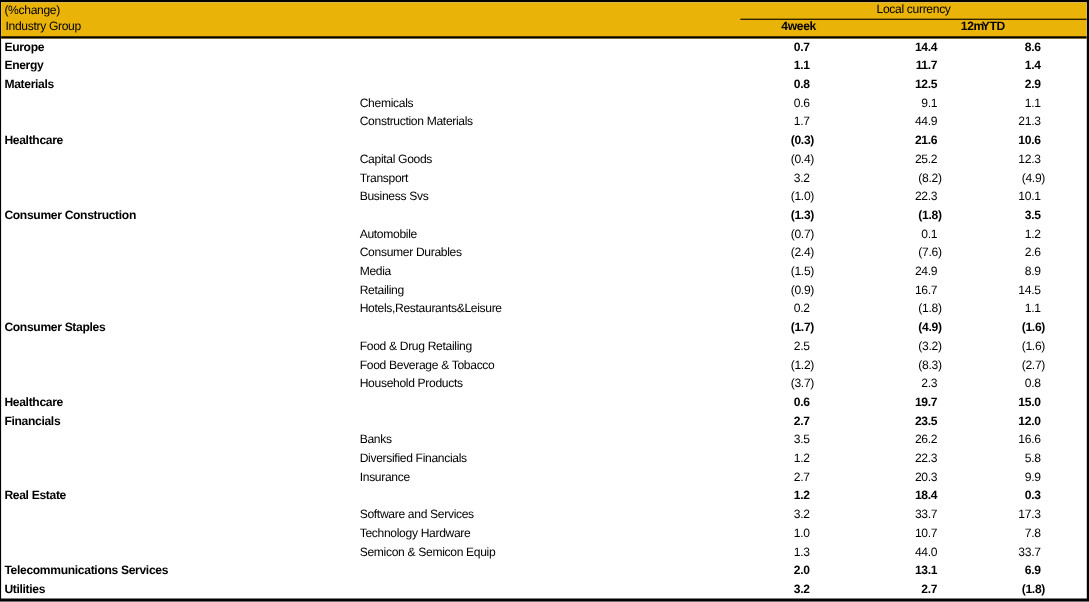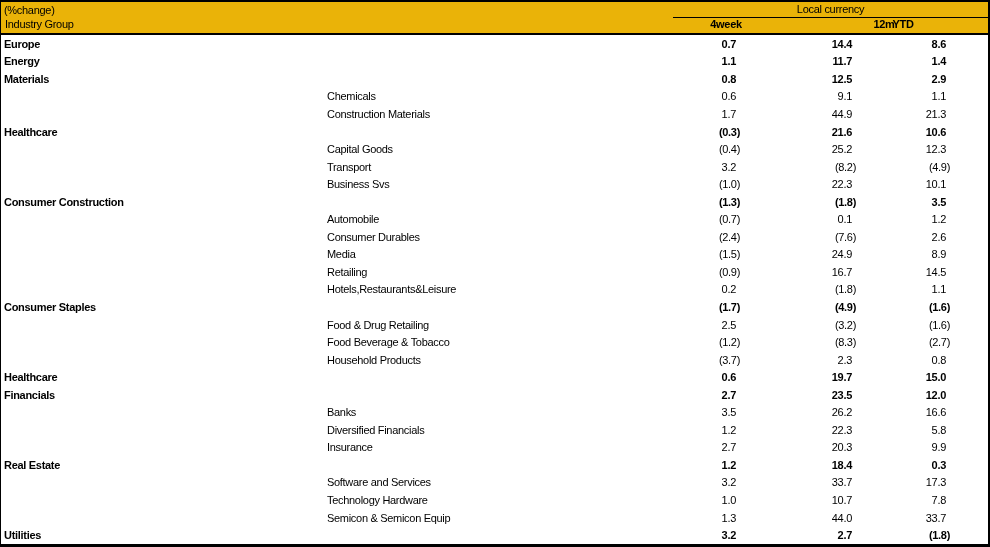--- a/index.html
+++ b/index.html
@@ -274,19 +274,25 @@
         <span class="val c1 noparen">10.7</span>
         <span class="val c2 noparen">7.8</span>
       </div>
       <div class="trow sub">
         <span class="lbl sub">Semicon &amp; Semicon Equip</span>
         <span class="val c0 noparen">1.3</span>
         <span class="val c1 noparen">44.0</span>
         <span class="val c2 noparen">33.7</span>
       </div>
       <div class="trow group">
+        <span class="lbl group">Telecommunications Services</span>
+        <span class="val c0 noparen">2.0</span>
+        <span class="val c1 noparen">13.1</span>
+        <span class="val c2 noparen">6.9</span>
+      </div>
+      <div class="trow group">
         <span class="lbl group">Utilities</span>
         <span class="val c0 noparen">3.2</span>
         <span class="val c1 noparen">2.7</span>
         <span class="val c2">(1.8)</span>
       </div>
     </div>
 </div>
 
 </body></html>

